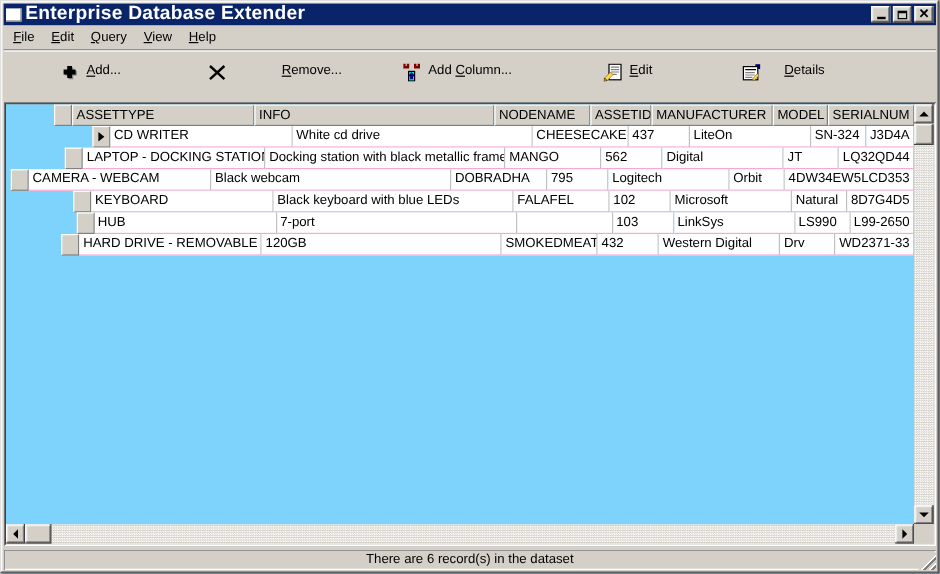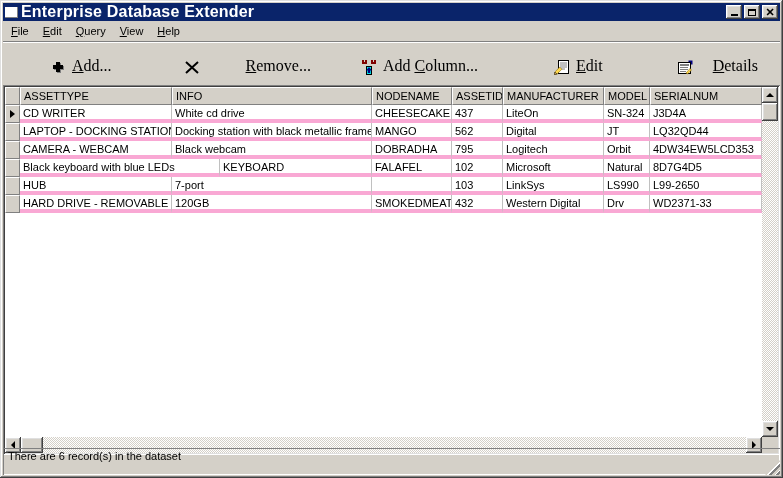--- a/index.html
+++ b/index.html
@@ -46,53 +46,53 @@
   .glyph-max { width: 8px; height: 7px; border: 1px solid #000; border-top: 2px solid #000; }
   .glyph-close { font-size: 11px; font-weight: bold; line-height: 10px; font-family: "Liberation Sans", sans-serif; }
   
   .menubar { height: 20px; flex: 0 0 20px; display: flex; align-items: center; padding-left: 1px; }
   .menu-item { padding: 3px 7px; white-space: nowrap; }
   .accel { text-decoration: underline; }
   .menu-sep { height: 2px; flex: 0 0 2px; border-top: 1px solid #808080; border-bottom: 1px solid #fff; }
   
   .toolbar { height: 41px; flex: 0 0 41px; display: flex; align-items: center; }
   .tool-btn {
-    display: flex; align-items: flex-end; gap: 6px;
+    display: flex; align-items: flex-start; gap: 6px;
     height: 26px; padding: 2px 3px; background: transparent; border: none;
-    font-family: Liberation Serif, serif; font-size: 16px; white-space: nowrap;
+    font-family: Liberation Sans, sans-serif; font-size: 11px; white-space: nowrap;
   }
   .tool-btn .ticon { width: 16px; height: 15px; display: flex; align-items: center; justify-content: center; }
   .m-add    { margin-left: 44px; }
   .m-remove { margin-left: 66px; gap: 46px; }
   .m-addcol { margin-left: 44px; }
   .m-edit   { margin-left: 70px; }
   .m-details{ margin-left: 68px; gap: 20px; }
   
   .grid-outer {
     flex: 1; margin: 1px 0 0 0;
     background: #d4d0c8; padding: 2px;
     box-shadow: inset 1px 1px 0 #808080, inset -1px -1px 0 #fff,
                 inset 2px 2px 0 #404040, inset -2px -2px 0 #dfdfdf;
     display: grid;
     grid-template-columns: 1fr 16px;
     grid-template-rows: 1fr 16px;
     overflow: hidden;
   }
-  .grid-content { background: #7dd3fc; overflow: hidden; display: flex; flex-direction: column; }
+  .grid-content { background: #7dd3fc; overflow: hidden; display: flex; flex-direction: column; align-items: flex-end; }
   .hrow, .grow { display: flex; flex: 0 0 18px; height: 18px; }
   .hcell {
     background: #d4d0c8;
     border-top: 1px solid #fff; border-left: 1px solid #fff;
     border-right: 1px solid #808080; border-bottom: 1px solid #808080;
     padding: 2px 3px 0 3px;
     white-space: nowrap; overflow: hidden;
   }
   .cell {
     background: #fff;
-    border-right: 1px solid #c0c0c0; border-bottom: 4px solid #f9a8d4;
+    border-right: 1px solid #c0c0c0; border-bottom: 1px solid #f9a8d4;
     padding: 2px 3px 0 3px;
     white-space: nowrap; overflow: hidden;
   }
   .ind {
     background: #d4d0c8;
     border-top: 1px solid #fff; border-left: 1px solid #fff;
     border-right: 1px solid #808080; border-bottom: 1px solid #808080;
     display: flex; align-items: center; justify-content: center;
     padding: 0;
   }
@@ -128,23 +128,23 @@
   }
   .sb-track { flex: 1; }
   .tri-up    { width: 0; height: 0; border-left: 4px solid transparent; border-right: 4px solid transparent; border-bottom: 4px solid #000; }
   .tri-down  { width: 0; height: 0; border-left: 4px solid transparent; border-right: 4px solid transparent; border-top: 4px solid #000; }
   .tri-left  { width: 0; height: 0; border-top: 4px solid transparent; border-bottom: 4px solid transparent; border-right: 4px solid #000; }
   .tri-right { width: 0; height: 0; border-top: 4px solid transparent; border-bottom: 4px solid transparent; border-left: 4px solid #000; }
   .sb-corner { background: #d4d0c8; }
   
   .statusbar { height: 20px; flex: 0 0 20px; display: flex; align-items: flex-end; padding-top: 3px; position: relative; }
   .status-panel {
-    flex: 1; height: 27px;
+    flex: 1; height: 17px;
     box-shadow: inset 1px 1px 0 #808080, inset -1px -1px 0 #fff;
-    padding: 2px 5px 0 5px; white-space: nowrap; overflow: hidden;
+    padding: 2px 5px 0 5px; white-space: nowrap; overflow: hidden; text-align: center;
   }
   .resize-grip {
     position: absolute; right: 0; bottom: 0; width: 15px; height: 15px;
     background: repeating-linear-gradient(135deg, #d4d0c8 0 2px, #ffffff 2px 3px, #808080 3px 5px);
     clip-path: polygon(100% 0, 100% 100%, 0 100%);
   }
 </style>
 </head>
 <body>
 
@@ -282,22 +282,22 @@
         <div class="cell c-info">Black webcam</div>
         <div class="cell c-nodename">DOBRADHA</div>
         <div class="cell c-assetid">795</div>
         <div class="cell c-manufacturer">Logitech</div>
         <div class="cell c-model">Orbit</div>
         <div class="cell c-serialnum">4DW34EW5LCD353</div>
       </div>
 
       <div class="grow">
         <div class="ind c-ind"></div>
+        <div class="cell c-assettype">KEYBOARD</div>
         <div class="cell c-info">Black keyboard with blue LEDs</div>
-        <div class="cell c-assettype">KEYBOARD</div>
         <div class="cell c-nodename">FALAFEL</div>
         <div class="cell c-assetid">102</div>
         <div class="cell c-manufacturer">Microsoft</div>
         <div class="cell c-model">Natural</div>
         <div class="cell c-serialnum">8D7G4D5</div>
       </div>
 
       <div class="grow">
         <div class="ind c-ind"></div>
         <div class="cell c-assettype">HUB</div>

